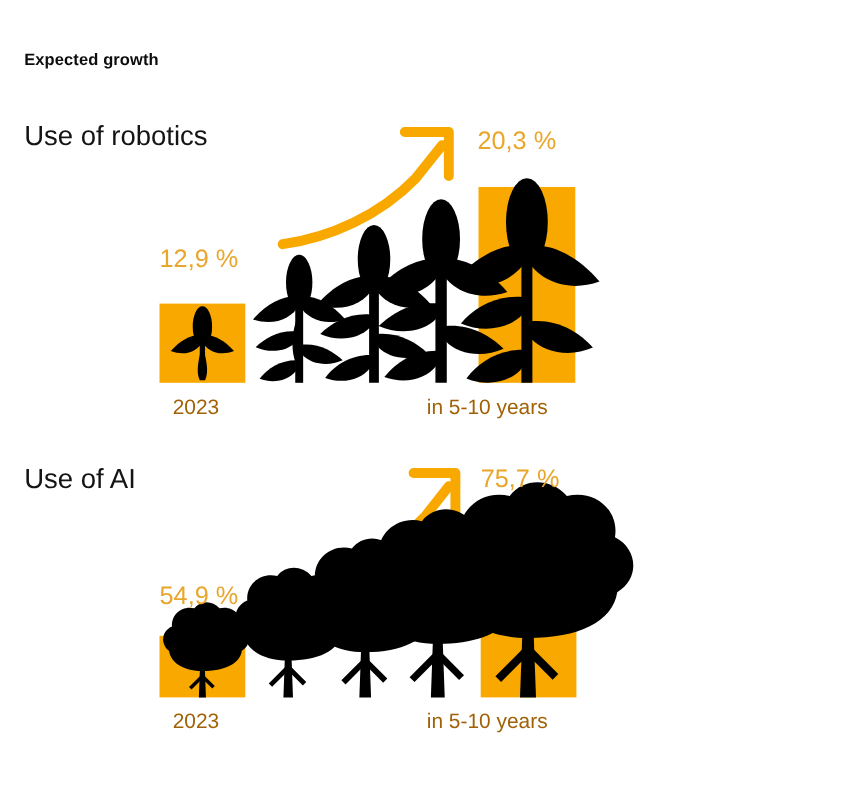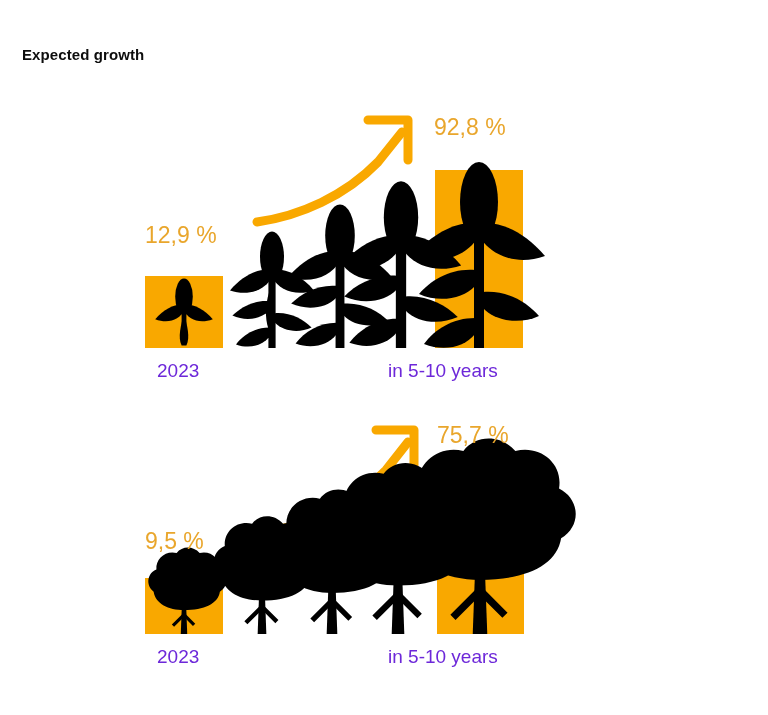--- a/index.html
+++ b/index.html
@@ -55,21 +55,21 @@
     position: absolute;
     font-size: 23px;
     color: #E9A62C;
     white-space: nowrap;
   }
 
   
   .caption {
     position: absolute;
     font-size: 19px;
-    color: #6d28d9;
+    color: #a16207;
     white-space: nowrap;
   }
 
   
   .layer {
     position: absolute;
     left: 0;
     top: 0;
     width: 768px;
     height: 290px;
@@ -81,20 +81,21 @@
   .bar-layer { z-index: 1; }
   .text-layer { z-index: 4; }
 </style>
 </head>
 <body>
 
 <div class="page-title">Expected growth</div>
 
 <div class="section section-robotics">
 
+  <div class="section-title">Use of robotics</div>
 
   <div class="bar bar-layer" style="left:145px; top:176px; width:78px; height:72px;"></div>
   <div class="bar bar-layer" style="left:435px; top:70px; width:88px; height:178px;"></div>
 
   <svg class="layer arrow" viewBox="0 0 768 290">
     <path d="M 257,122 C 300,116 345,96 378,62 L 402,32" fill="none" stroke="#F9A800" stroke-width="9" stroke-linecap="round" stroke-linejoin="round"></path>
     <path d="M 368,20 L 408,20 L 408,60" fill="none" stroke="#F9A800" stroke-width="9" stroke-linecap="round" stroke-linejoin="round"></path>
   </svg>
 
   <svg class="layer icons" viewBox="0 0 768 290">
@@ -144,29 +145,30 @@
       <path d="M 0,-112 C -12,-92 -38,-82 -66,-92 C -44,-118 -18,-128 0,-124 Z" fill="#000"></path>
       <path d="M 0,-112 C 12,-92 38,-82 66,-92 C 44,-118 18,-128 0,-124 Z" fill="#000"></path>
       <path d="M -4,-78 C -28,-80 -48,-68 -60,-54 C -40,-45 -16,-49 -4,-62 Z" fill="#000"></path>
       <path d="M 4,-56 C 28,-58 48,-46 60,-32 C 40,-23 16,-27 4,-40 Z" fill="#000"></path>
       <path d="M -4,-30 C -26,-30 -44,-19 -55,-4 C -35,4 -14,-1 -4,-14 Z" fill="#000"></path>
     </g>
   </svg>
 
   <div class="value-label text-layer" style="left:145px; top:122px;">12,9 %</div>
 
-  <div class="value-label text-layer" style="left:434px; top:14px;">92,8 %</div>
+  <div class="value-label text-layer" style="left:434px; top:14px;">20,3 %</div>
 
   <div class="caption text-layer" style="left:157px; top:260px;">2023</div>
 
   <div class="caption text-layer" style="left:388px; top:260px;">in 5-10 years</div>
 </div>
 
 <div class="section section-ai">
 
+  <div class="section-title">Use of AI</div>
 
   <div class="bar bar-layer" style="left:145px; top:166px; width:78px; height:56px;"></div>
   <div class="bar bar-layer" style="left:437px; top:76px; width:87px; height:146px;"></div>
 
   <svg class="layer arrow" viewBox="0 0 768 290">
     <path d="M 262,120 C 308,115 352,94 386,58 L 408,30" fill="none" stroke="#F9A800" stroke-width="9" stroke-linecap="round" stroke-linejoin="round"></path>
     <path d="M 376,18 L 414,18 L 414,58" fill="none" stroke="#F9A800" stroke-width="9" stroke-linecap="round" stroke-linejoin="round"></path>
   </svg>
 
   <svg class="layer icons" viewBox="0 0 768 290">
@@ -230,20 +232,20 @@
                C -34,-52 -62,-66 -66,-92
                C -84,-106 -80,-132 -60,-140
                C -62,-164 -40,-182 -16,-176
                C -4,-192 20,-192 34,-176
                C 58,-182 80,-164 76,-140
                C 96,-130 98,-104 78,-92
                C 74,-66 44,-52 0,-52 Z" fill="#000"></path>
     </g>
   </svg>
 
-  <div class="value-label text-layer" style="left:145px; top:116px;">9,5 %</div>
+  <div class="value-label text-layer" style="left:145px; top:116px;">54,9 %</div>
 
   <div class="value-label text-layer" style="left:437px; top:10px;">75,7 %</div>
 
   <div class="caption text-layer" style="left:157px; top:234px;">2023</div>
 
   <div class="caption text-layer" style="left:388px; top:234px;">in 5-10 years</div>
 </div>
 
 </body></html>

